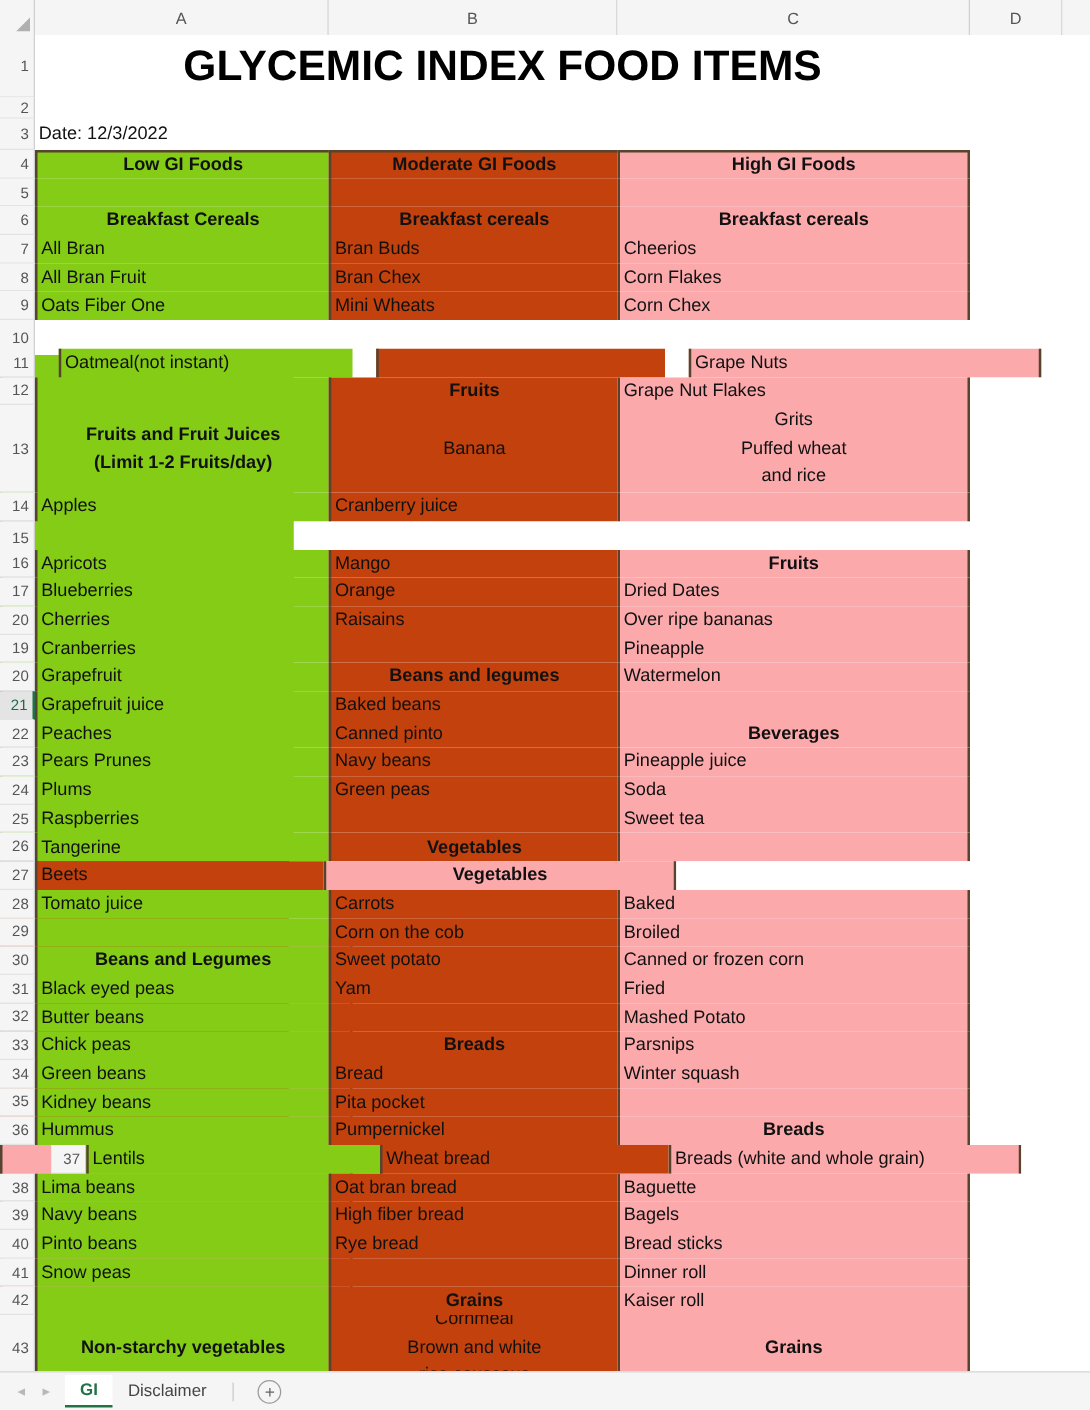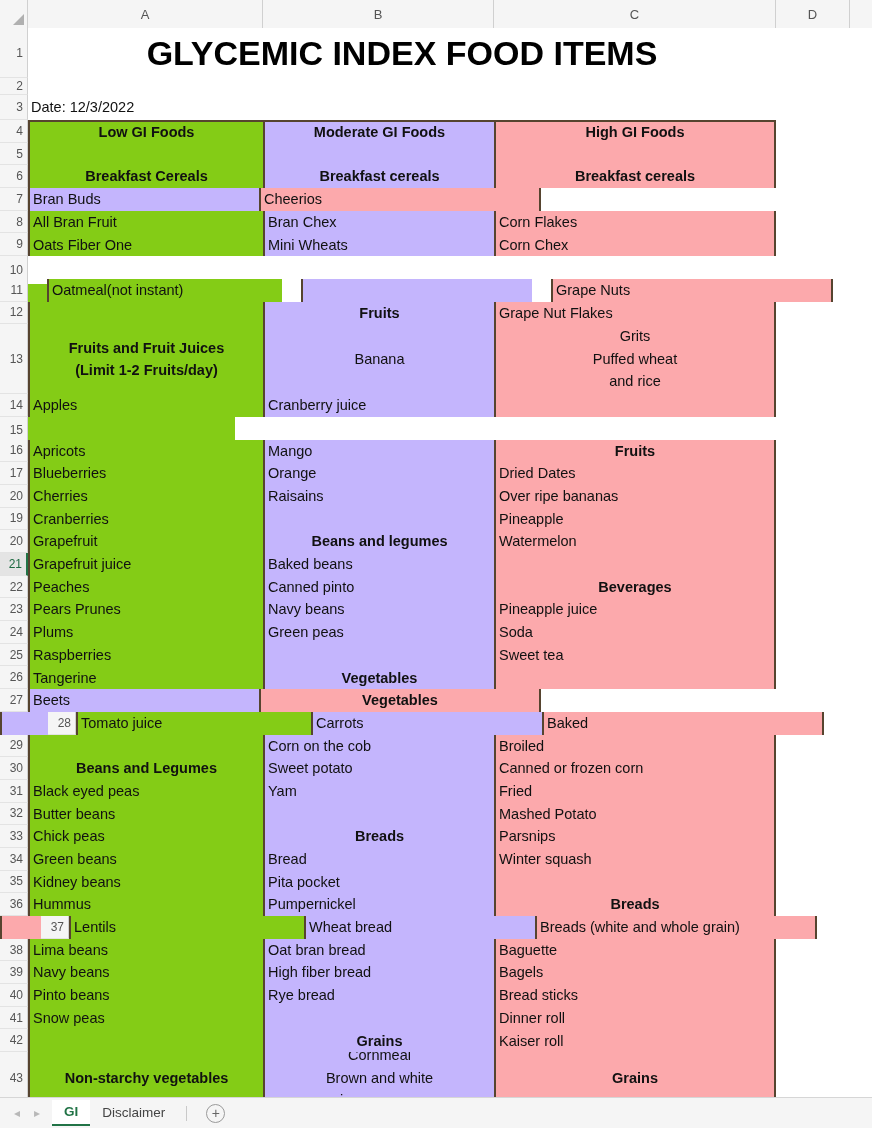--- a/index.html
+++ b/index.html
@@ -88,21 +88,21 @@
     white-space: pre-line;
     line-height: 1.55;
   }
   .cell.A { flex: 0 0 235px; width: 235px; }
   .cell.B { flex: 0 0 231px; width: 231px; }
   .cell.C { flex: 0 0 282px; width: 282px; }
   .cell.D { flex: 0 0 74px; width: 74px; }
   .cell.E { flex: 1 1 auto; }
 
   .green { background: #84cc16; }
-  .orange { background: #c4b5fd; }
+  .orange { background: #c2410c; }
   .pink { background: #fca9ac; }
   .plain { background: #ffffff; }
 
   .b  { font-weight: bold; }
   .ctr { justify-content: center; text-align: center; }
   .multi { align-items: center; text-align: center; justify-content: center; }
 
   
   .bk-l { border-left: 2px solid #56442f; }
   .bk-r { border-right: 2px solid #56442f; }
@@ -216,20 +216,21 @@
       <div class="row" style="height: 22.7px;">
         <div class="rowhead">6</div>
         <div class="cell A green b ctr bk-l">Breakfast Cereals</div>
         <div class="cell B orange b ctr bk-l">Breakfast cereals</div>
         <div class="cell C pink b ctr bk-l bk-r">Breakfast cereals</div>
         <div class="cell D plain"></div>
         <div class="cell E plain"></div>
       </div>
       <div class="row" style="height: 22.7px;">
         <div class="rowhead">7</div>
+        <div class="cell A green bk-l">All Bran</div>
         <div class="cell B orange bk-l">Bran Buds</div>
         <div class="cell C pink bk-l bk-r">Cheerios</div>
         <div class="cell D plain"></div>
         <div class="cell E plain"></div>
       </div>
       <div class="row" style="height: 22.7px;">
         <div class="rowhead">8</div>
         <div class="cell A green bk-l">All Bran Fruit</div>
         <div class="cell B orange bk-l">Bran Chex</div>
         <div class="cell C pink bk-l bk-r">Corn Flakes</div>
@@ -383,21 +384,21 @@
         <div class="cell D plain"></div>
         <div class="cell E plain"></div>
       </div>
       <div class="row" style="height: 22.7px;">
         <div class="rowhead">27</div>
         <div class="cell B orange bk-l">Beets</div>
         <div class="cell C pink b ctr bk-l bk-r">Vegetables</div>
         <div class="cell D plain"></div>
         <div class="cell E plain"></div>
       </div>
-      <div class="row" style="height: 22.7px; padding-left: 48px;">
+      <div class="row" style="height: 22.7px;">
         <div class="rowhead">28</div>
         <div class="cell A green bk-l">Tomato juice</div>
         <div class="cell B orange bk-l">Carrots</div>
         <div class="cell C pink bk-l bk-r">Baked</div>
         <div class="cell D plain"></div>
         <div class="cell E plain"></div>
       </div>
       <div class="row" style="height: 22.7px;">
         <div class="rowhead">29</div>
         <div class="cell A green bk-l"></div>

